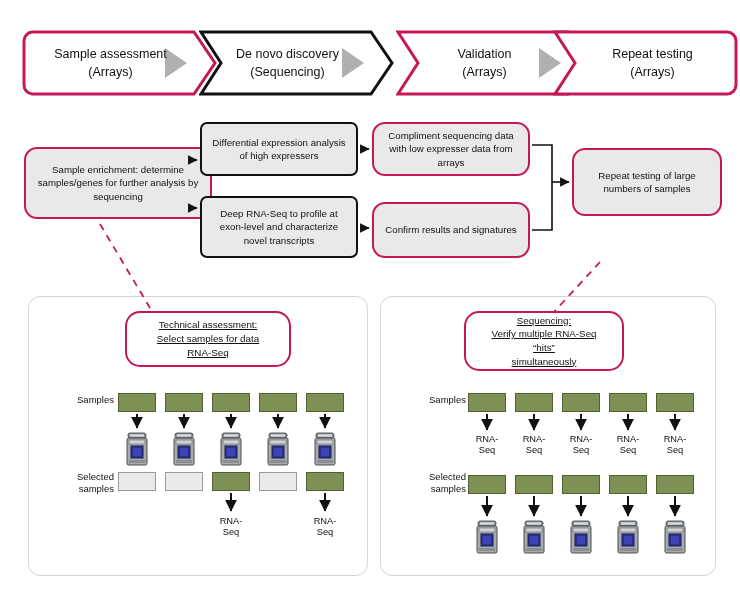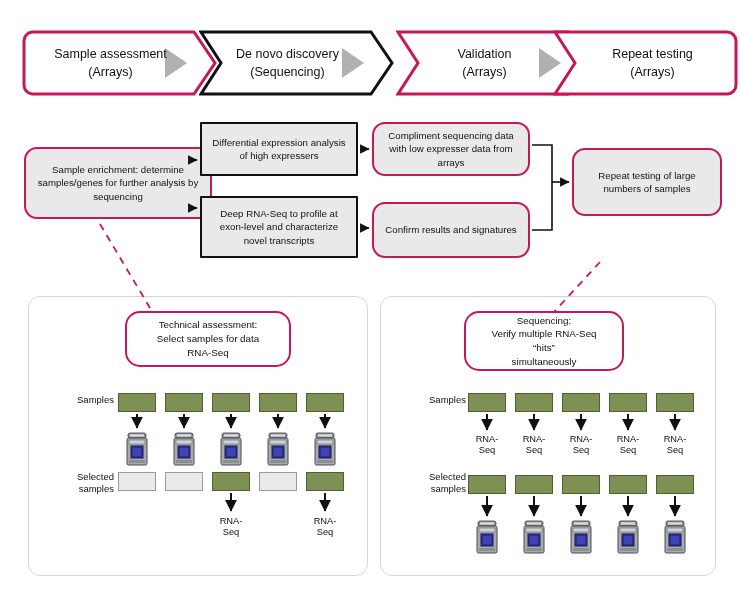--- a/index.html
+++ b/index.html
@@ -11,30 +11,30 @@
   .chev{position:absolute;height:66px;display:flex;align-items:center;justify-content:center;}
   .chev svg{position:absolute;left:0;top:0;}
   .chev .lbl{position:relative;z-index:2;text-align:center;line-height:1.45;font-size:12.5px;
              color:#111;padding-right:18px;}
 
   
   .fbox{position:absolute;box-sizing:border-box;background:#e9e9e9;
         display:flex;align-items:center;justify-content:center;text-align:center;
         font-size:9.7px;line-height:1.35;color:#111;padding:4px 8px;}
   .fbox.crim{border:2.6px solid #c4185b;border-radius:13px;}
-  .fbox.blk{border:2.6px solid #111111;border-radius:1px;}
+  .fbox.blk{border:2.6px solid #111111;border-radius:7px;}
 
   
   .panel{position:absolute;box-sizing:border-box;border:1.3px solid #d5d5d5;
          border-radius:12px;background:#ffffff;}
 
   
   .callout{position:absolute;box-sizing:border-box;border:2.6px solid #c4185b;border-radius:15px;
            background:#ffffff;display:flex;align-items:center;justify-content:center;
-           text-align:center;font-size:9.8px;line-height:1.4;color:#111;padding:4px 19px;}
+           text-align:center;font-size:9.8px;line-height:1.4;color:#111;padding:4px 19px;text-decoration:underline;}
 
   
   .rowlbl{position:absolute;font-size:9.5px;line-height:1.25;color:#111;text-align:right;}
 
   
   .chip{position:absolute;box-sizing:border-box;width:38px;height:19px;}
   .chip.green{background:#7d9154;border:1.6px solid #4f6131;}
   .chip.gray{background:#eaeaea;border:1.6px solid #9a9a9a;}
 
   

